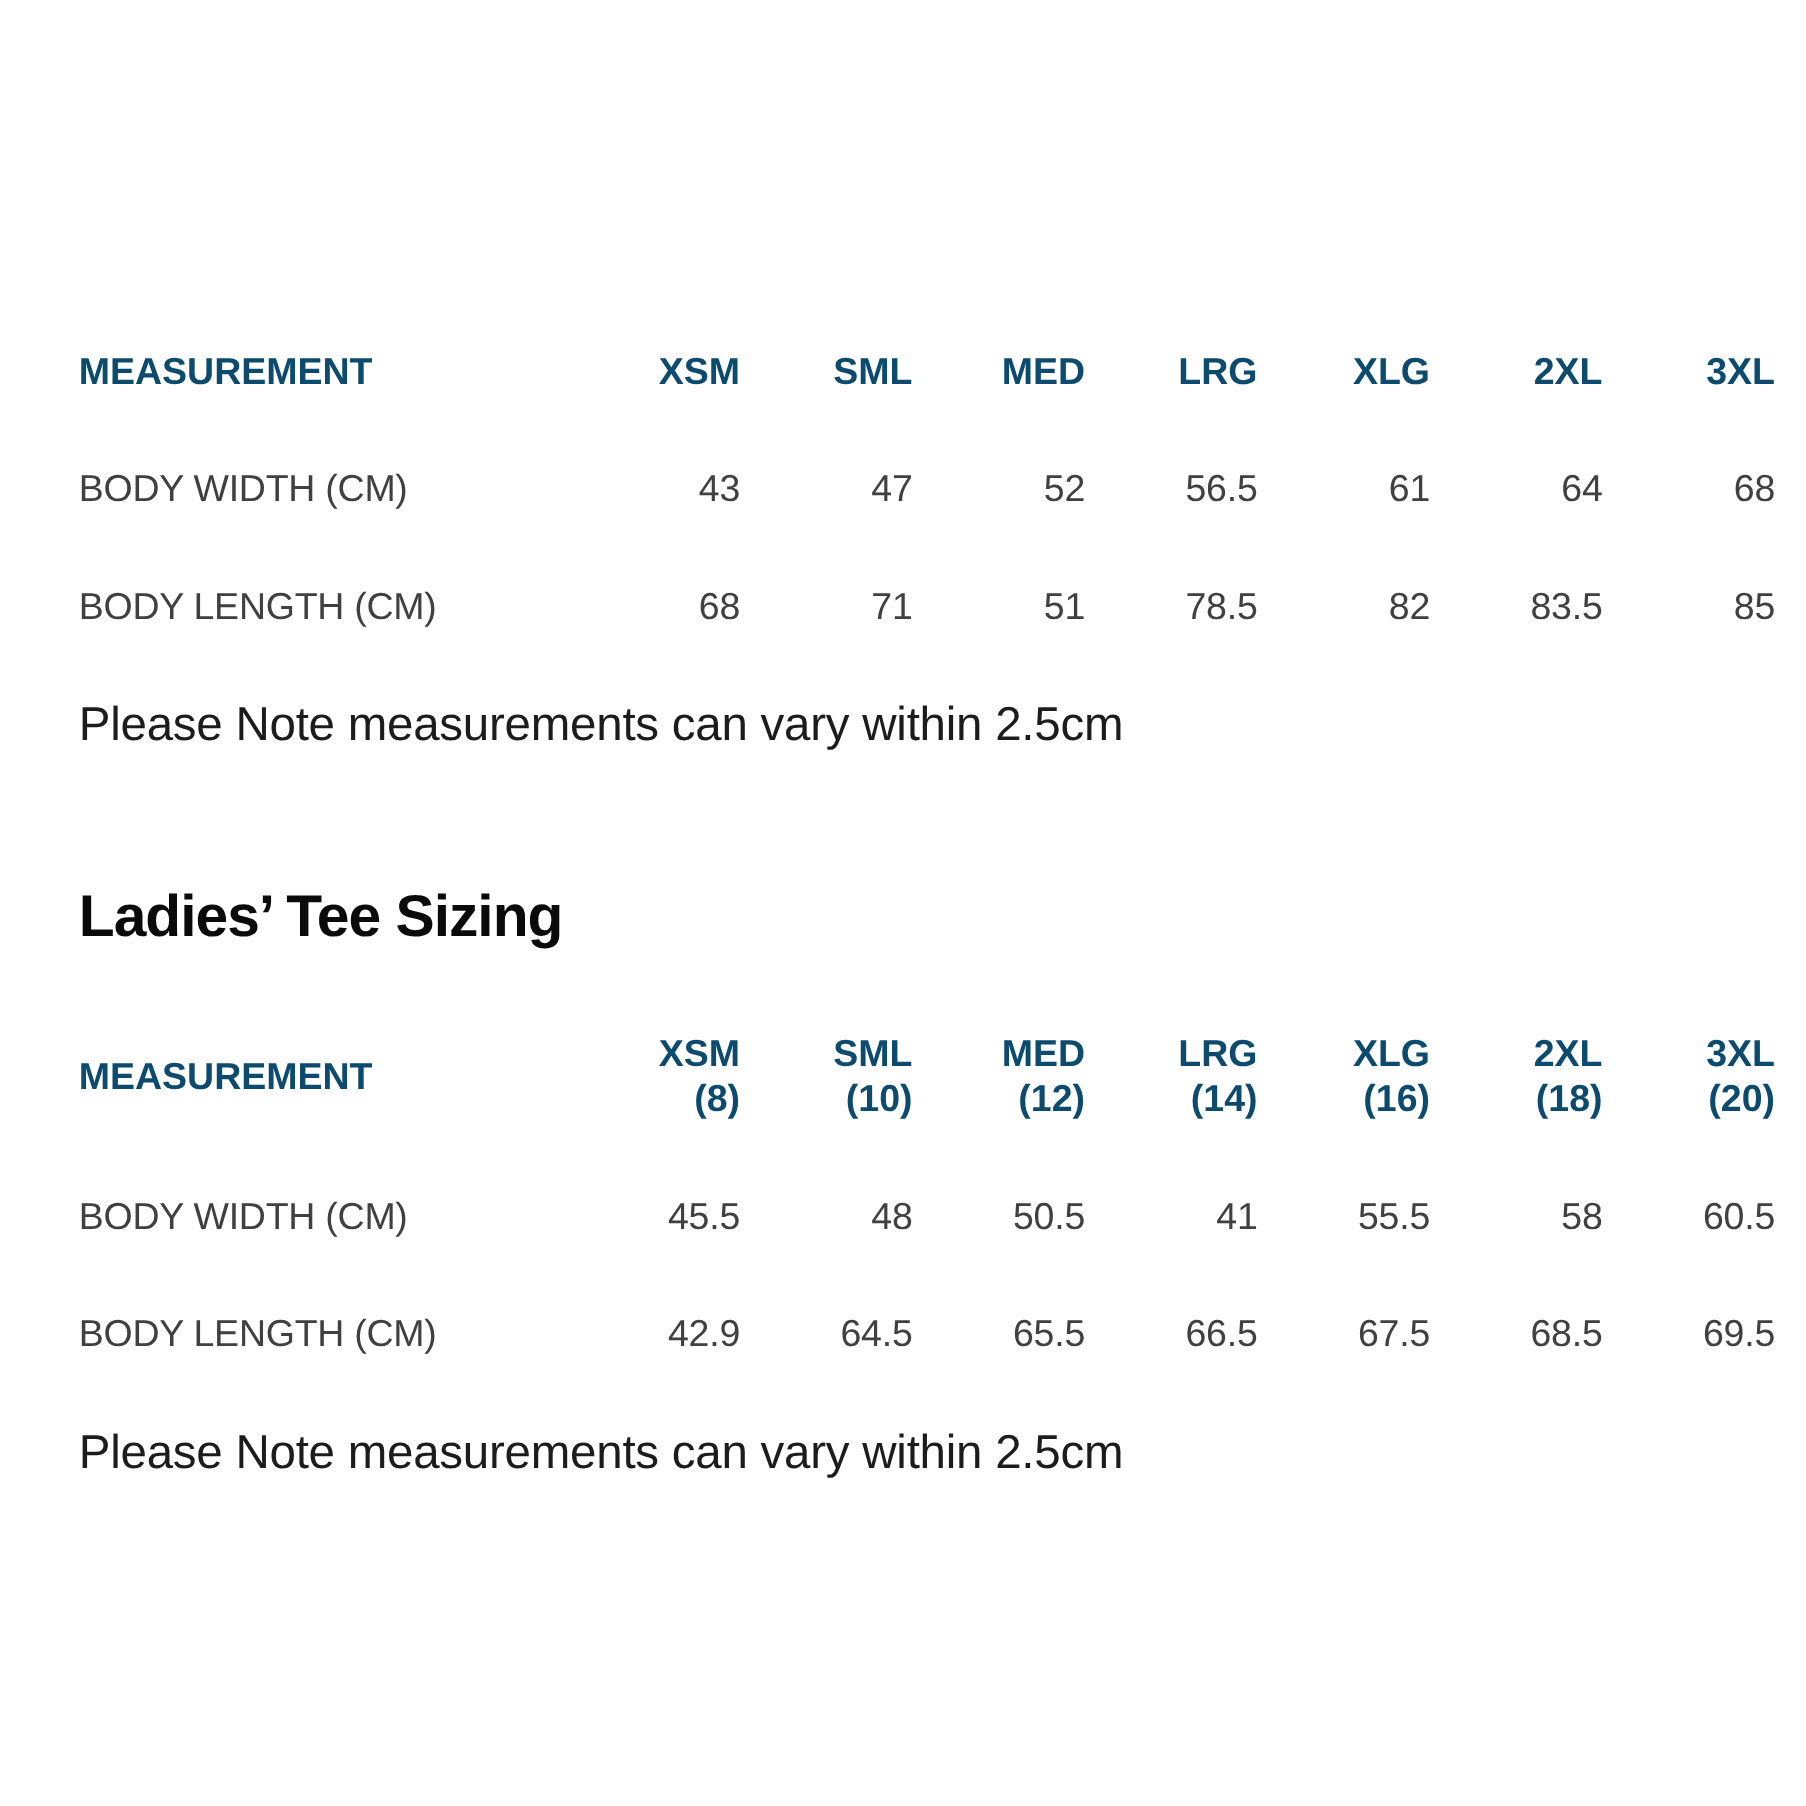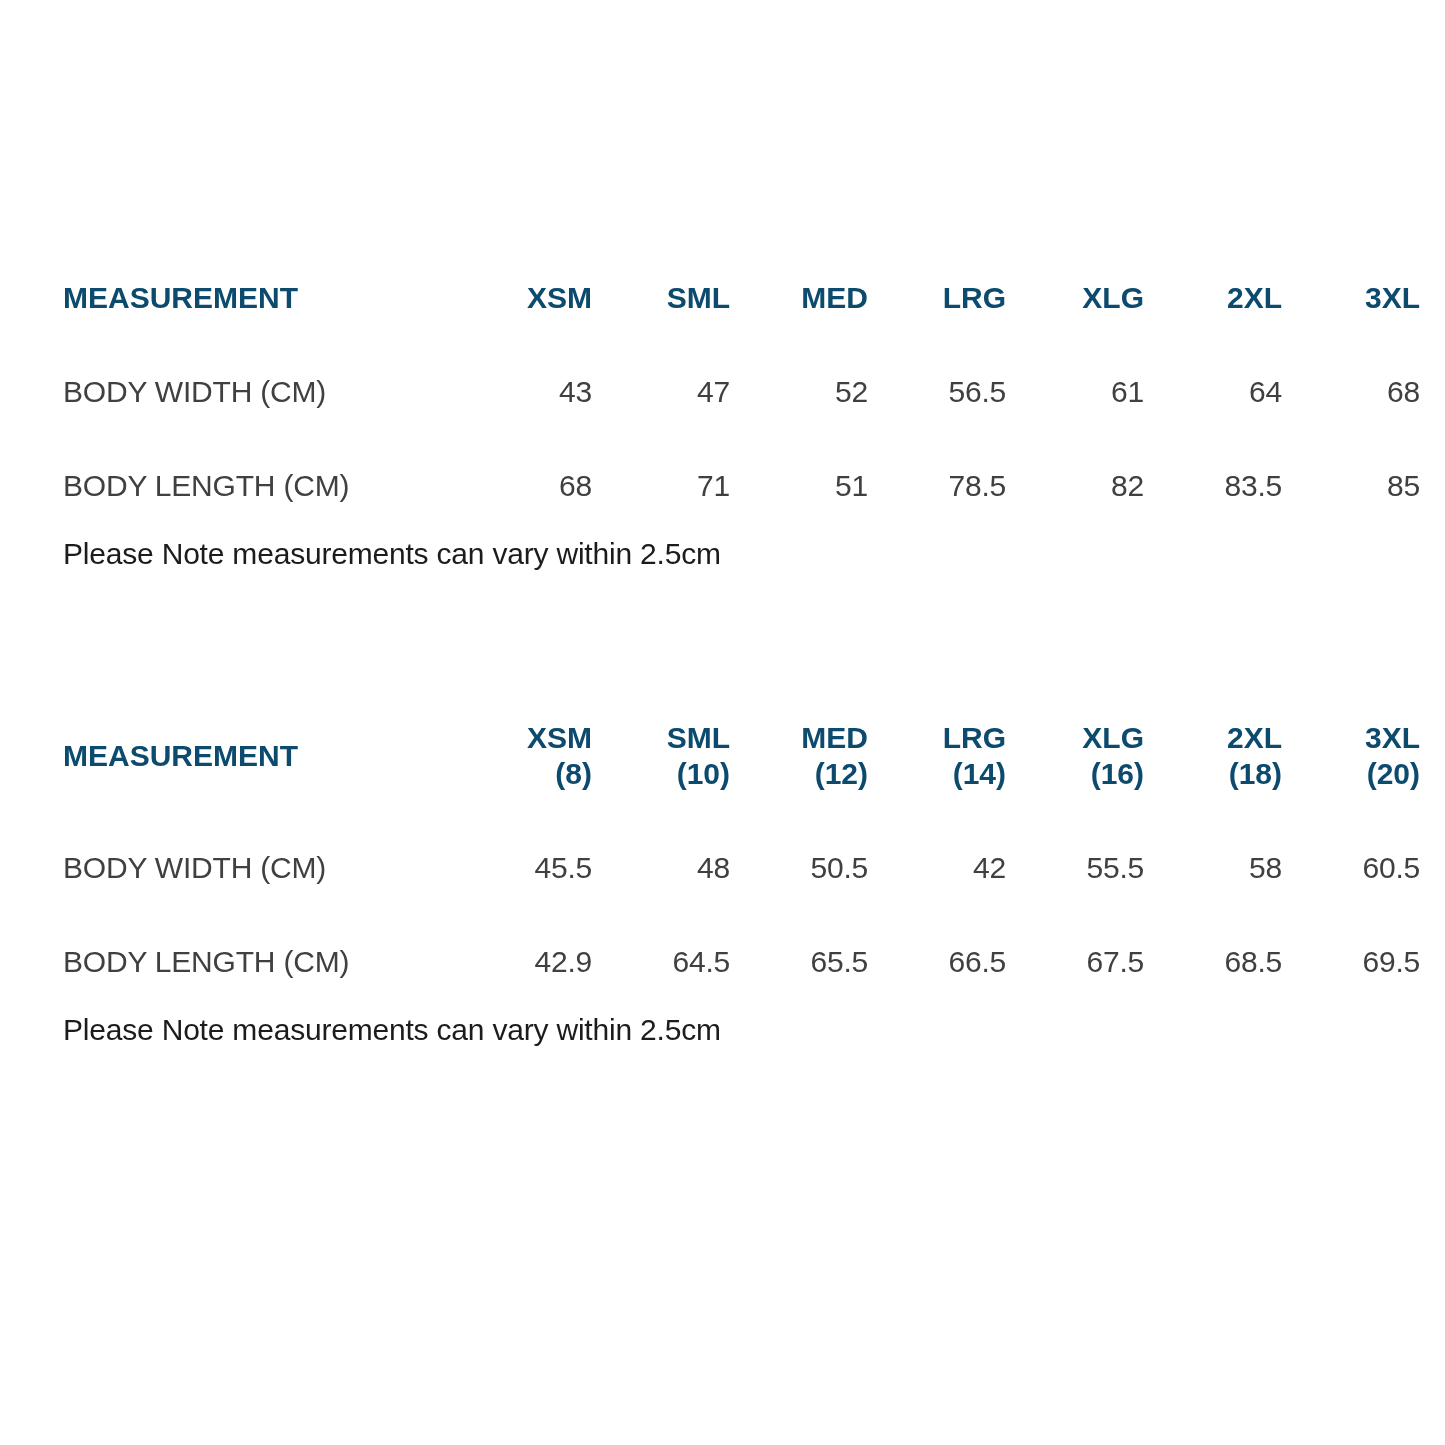--- a/index.html
+++ b/index.html
@@ -41,24 +41,24 @@
   .num-cell { text-align: right; }
   .label-cell { text-align: left; }
   .header-cell {
     font-weight: 700;
     color: #0c4a6e;
     letter-spacing: 0;
     margin-top: 40px;
   }
   .hline { display: block; }
   .note {
-    font-size: 30px;
+    font-size: 38px;
     line-height: 36px;
     color: #1c1c1c;
-    margin: 32px 0 0 0;
+    margin: 58px 0 0 0;
     letter-spacing: -0.2px;
   }
 </style>
 </head>
 <body>
 
 <main class="content">
 
   <section class="sizing-section section--mens">
 
@@ -94,20 +94,21 @@
         <div class="cell num-cell">82</div>
         <div class="cell num-cell">83.5</div>
         <div class="cell num-cell">85</div>
       </div>
     </div>
 
     <p class="note">Please Note measurements can vary within 2.5cm</p>
   </section>
 
   <section class="sizing-section section--ladies">
+    <h1 class="section-title">Ladies’ Tee Sizing</h1>
 
     <div class="sizing-table">
       <div class="grid-row header-row">
         <div class="cell label-cell header-cell">MEASUREMENT</div>
         <div class="cell num-cell header-cell">
           <span class="hline">XSM</span>
           <span class="hline">(8)</span>
         </div>
         <div class="cell num-cell header-cell">
           <span class="hline">SML</span>
@@ -133,21 +134,21 @@
           <span class="hline">3XL</span>
           <span class="hline">(20)</span>
         </div>
       </div>
 
       <div class="grid-row">
         <div class="cell label-cell">BODY WIDTH (CM)</div>
         <div class="cell num-cell">45.5</div>
         <div class="cell num-cell">48</div>
         <div class="cell num-cell">50.5</div>
-        <div class="cell num-cell">42</div>
+        <div class="cell num-cell">41</div>
         <div class="cell num-cell">55.5</div>
         <div class="cell num-cell">58</div>
         <div class="cell num-cell">60.5</div>
       </div>
 
       <div class="grid-row">
         <div class="cell label-cell">BODY LENGTH (CM)</div>
         <div class="cell num-cell">42.9</div>
         <div class="cell num-cell">64.5</div>
         <div class="cell num-cell">65.5</div>

